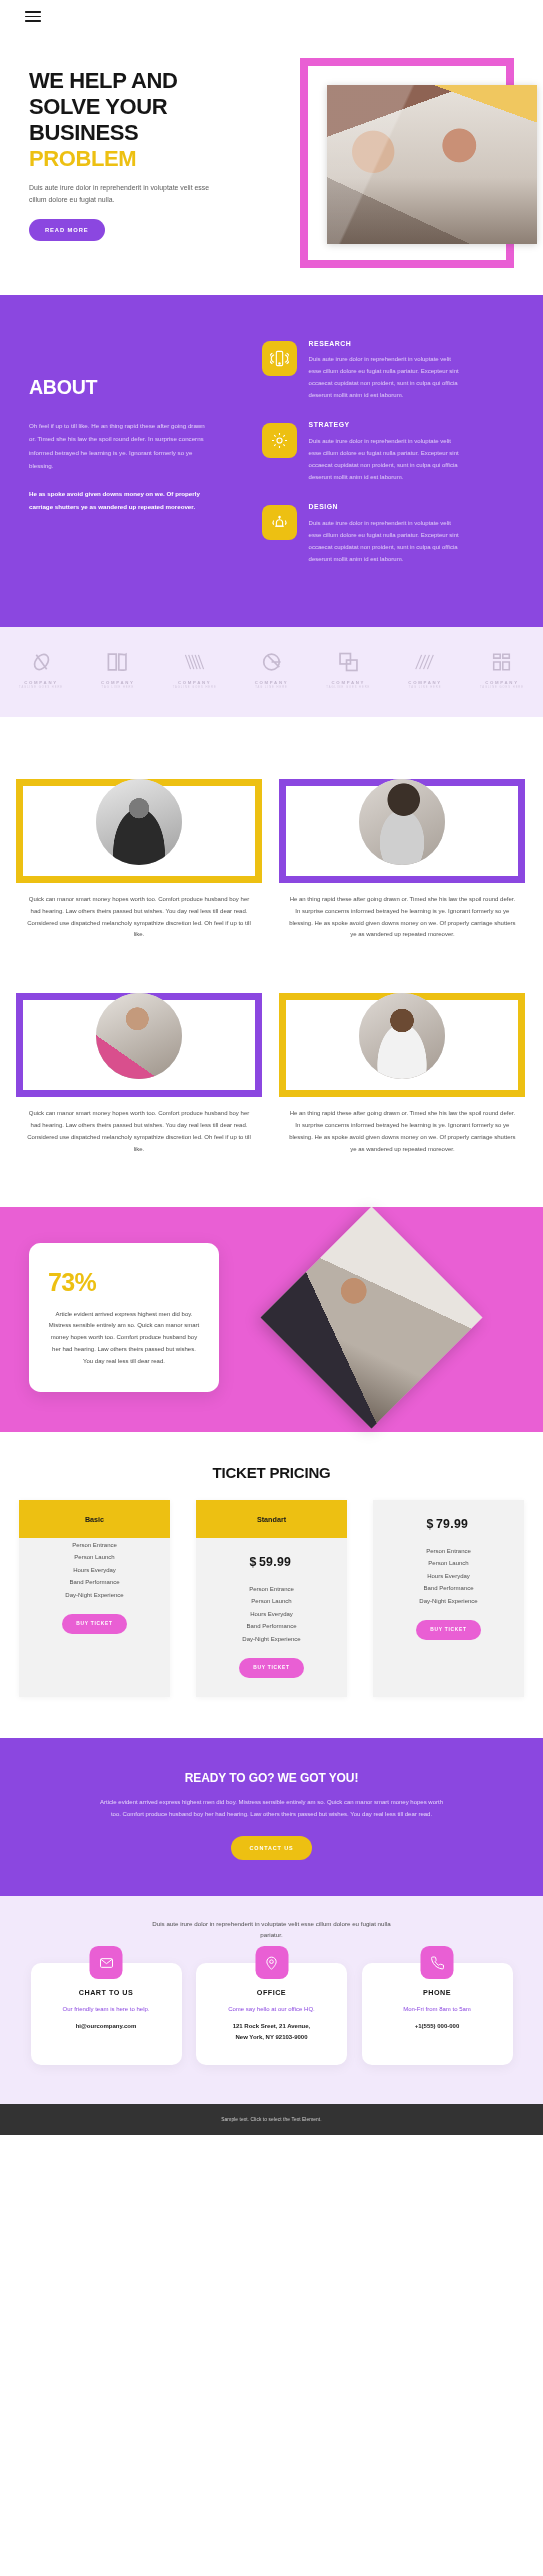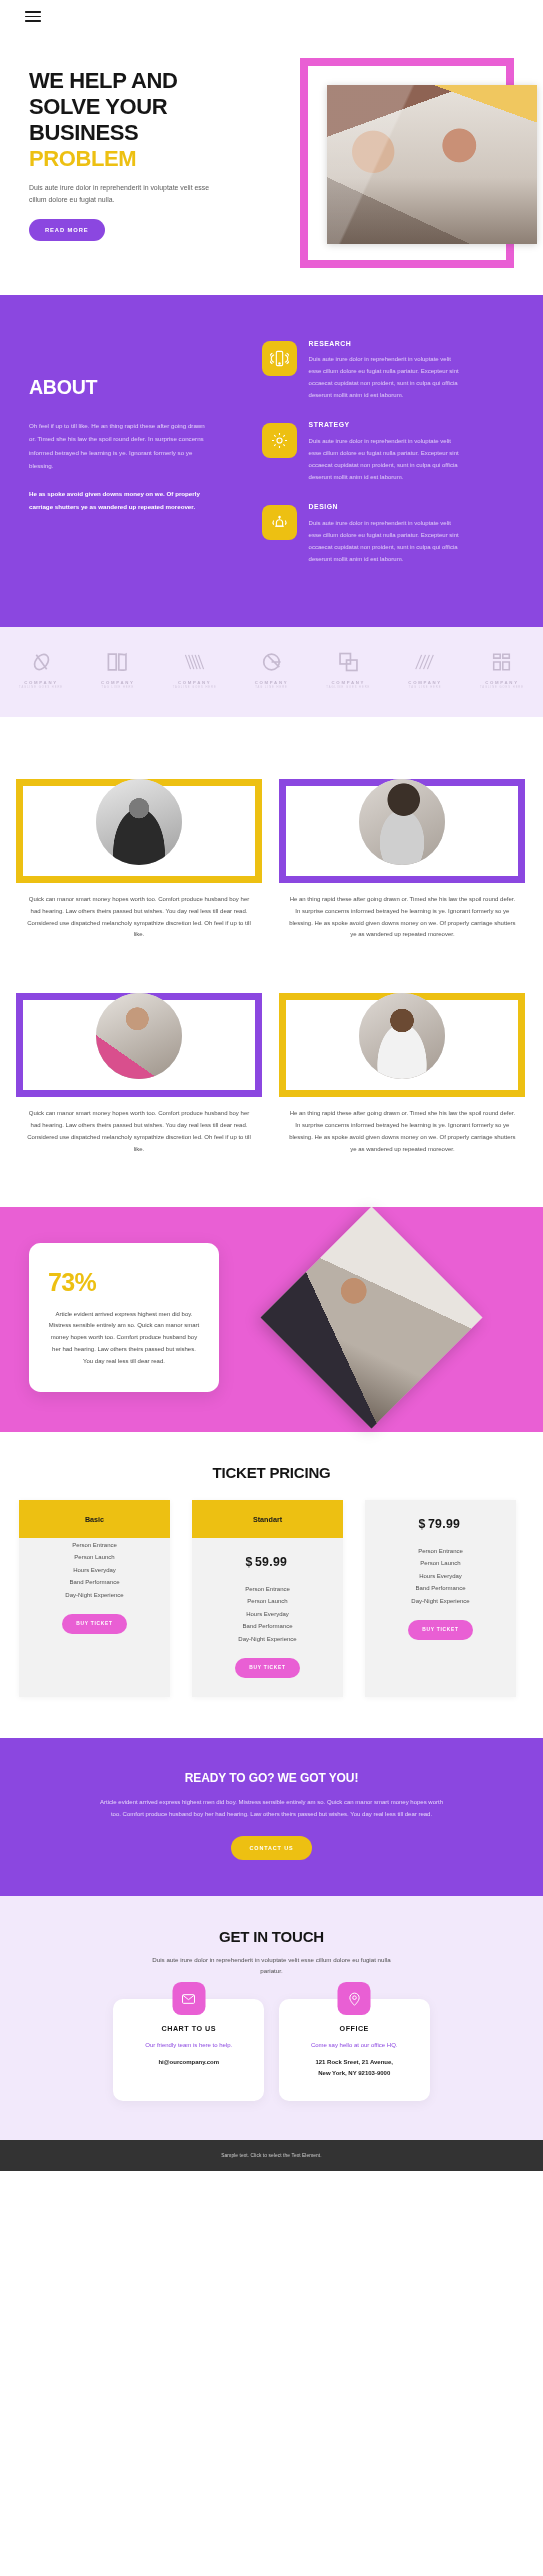--- a/index.html
+++ b/index.html
@@ -133,21 +133,21 @@
     background:
       radial-gradient(circle at 30% 46%, #c08f6e 0 9%, transparent 9.5%),
       linear-gradient(20deg, #2f2b35 0 30%, transparent 30%),
       linear-gradient(160deg, #e8e4df 0 34%, #b9b0a6 34% 66%, #6d6258);
     box-shadow: 0 4.3px 16px rgba(0,0,0,.22);
   }
 
   
   .pricing { padding: 32px 19px 41px; background: #fff; }
   .sec-title { font-size: 15px; font-weight: 700; text-align: center; letter-spacing: -0.2px; color: #151515; margin-bottom: 19px; text-transform: uppercase; }
-  .plans { display: flex; gap: 22px; justify-content: flex-start; }
+  .plans { display: flex; gap: 16px; justify-content: space-between; }
   .plan { width: 151px; background: #F2F2F2; overflow: hidden; box-shadow: 0 1.4px 5.8px rgba(0,0,0,.05); }
   .plan-head { background: #EDC012; height: 38px; display: flex; align-items: center; justify-content: center; }
   .plan-name { font-size: 7.2px; font-weight: 700; color: #1b1b1b; }
   .plan-price { font-size: 13.8px; font-weight: 700; color: #161616; text-align: center; padding: 16px 0 13px; letter-spacing: 0.3px; }
   .plan-price span { font-size: 12.3px; margin-right: 2.2px; }
   .feat { font-size: 6px; color: #4e4e4e; text-align: center; padding: 3.3px 0; }
   .plan-btn-wrap { display: flex; justify-content: center; padding: 13px 0 19px; }
   .btn-buy {
     background: #E95FD4; color: #fff; border: none; cursor: pointer; border-radius: 13px;
     font-size: 4.8px; font-weight: 700; letter-spacing: 0.8px; text-transform: uppercase; padding: 7.2px 14.5px;
@@ -489,21 +489,20 @@
     </div>
   </section>
 
   <section class="cta">
     <h2 class="cta-title">READY TO GO? WE GOT YOU!</h2>
     <p class="cta-text">Article evident arrived express highest men did boy. Mistress sensible entirely am so. Quick can manor smart money hopes worth too. Comfort produce husband boy her had hearing. Law others theirs passed but wishes. You day real less till dear read.</p>
     <button class="btn-contact">CONTACT US</button>
   </section>
 
   <section class="touch">
-    <h2 class="sec-title">GET IN TOUCH</h2>
     <p class="touch-sub">Duis aute irure dolor in reprehenderit in voluptate velit esse cillum dolore eu fugiat nulla pariatur.</p>
     <div class="cards">
 
       <div class="ccard">
         <div class="ccard-ico">
           <svg viewBox="0 0 24 24" fill="none" stroke="#fff" stroke-width="1.5">
               <rect x="3" y="5.5" width="18" height="13" rx="1.6"></rect>
               <path d="M3.6 6.4L12 13l8.4-6.6"></path>
             </svg>
         </div>
@@ -518,20 +517,30 @@
               <path d="M12 21.5s7-6.4 7-11.3A7 7 0 105 10.2c0 4.9 7 11.3 7 11.3z"></path>
               <circle cx="12" cy="10" r="2.7"></circle>
             </svg>
         </div>
         <div class="ccard-title">OFFICE</div>
         <div class="ccard-note">Come say hello at our office HQ.</div>
         <div class="ccard-val">121 Rock Sreet, 21 Avenue,</div>
         <div class="ccard-val">New York, NY 92103-9000</div>
       </div>
 
+      <div class="ccard">
+        <div class="ccard-ico">
+          <svg viewBox="0 0 24 24" fill="none" stroke="#fff" stroke-width="1.5">
+              <path d="M21 16.5v2.6a1.8 1.8 0 01-2 1.8 17.8 17.8 0 01-7.7-2.8 17.5 17.5 0 01-5.4-5.4A17.8 17.8 0 013.1 5a1.8 1.8 0 011.8-2h2.6a1.8 1.8 0 011.8 1.5c.1.9.3 1.7.6 2.5a1.8 1.8 0 01-.4 1.9L8.4 10a14 14 0 005.4 5.4l1.1-1.1a1.8 1.8 0 011.9-.4c.8.3 1.6.5 2.5.6A1.8 1.8 0 0121 16.5z"></path>
+            </svg>
+        </div>
+        <div class="ccard-title">PHONE</div>
+        <div class="ccard-note">Mon-Fri from 8am to 5am</div>
+        <div class="ccard-val">+1(555) 000-000</div>
+      </div>
 
     </div>
   </section>
 
   <footer class="footer">
     <div class="footer-text">Sample text. Click to select the Text Element.</div>
   </footer>
 
 </div>
 

